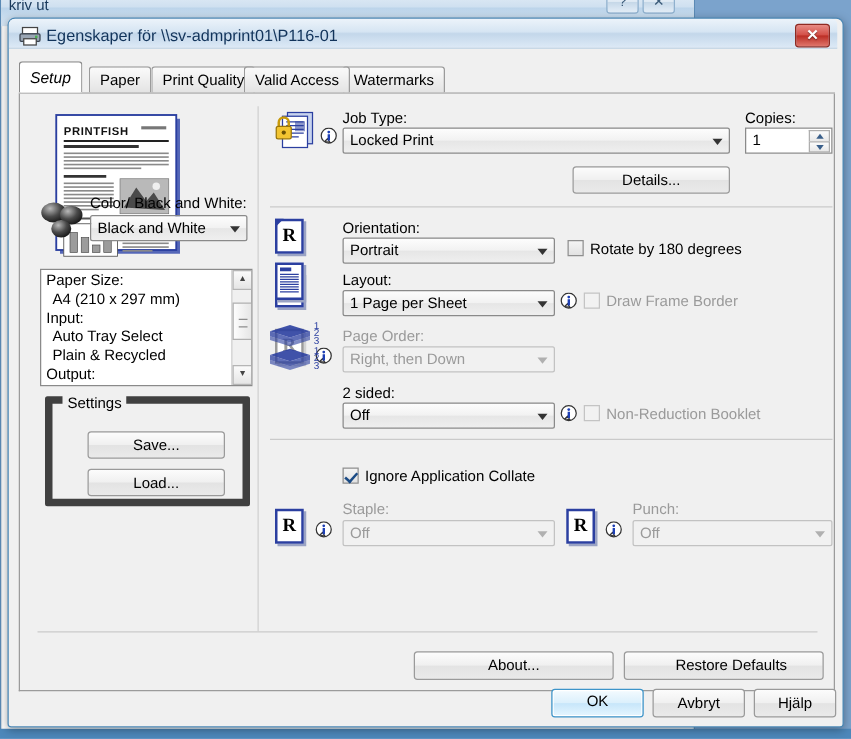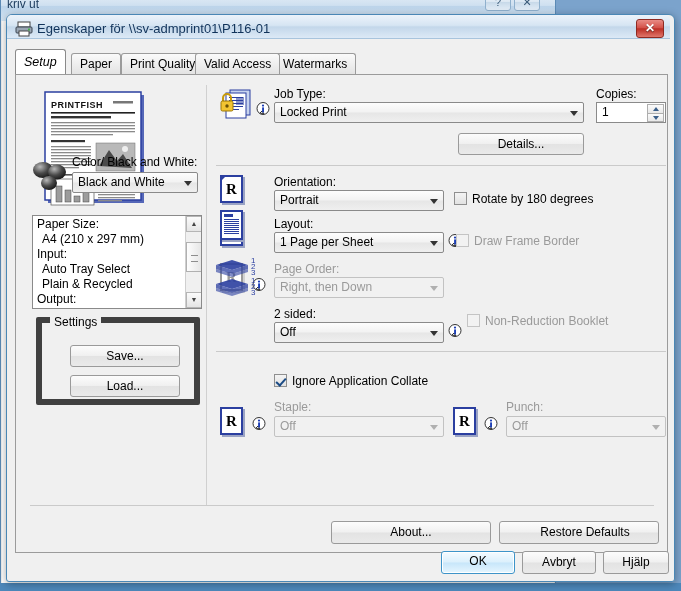--- a/index.html
+++ b/index.html
@@ -612,21 +612,21 @@
       <div class="combo" style="left:62px;top:157px;width:170px;height:21px;">
         <span>1 Page per Sheet</span>
         <span class="arrow"></span>
       </div>
       <svg class="info-i" style="left:236px;top:159px;" viewBox="0 0 15 15">
         <circle cx="7" cy="6.5" r="6" fill="#fff" stroke="#333" stroke-width="1"></circle>
         <path d="M4 11 L6 9 L8 12 Z" fill="#fff" stroke="#333" stroke-width="1"></path>
         <circle cx="7" cy="3.6" r="1.1" fill="#1d3fb5"></circle>
         <rect x="6.1" y="5.4" width="1.9" height="5" fill="#1d3fb5"></rect>
       </svg>
-      <div class="chk-row disabled" style="left:244px;top:159px;">
+      <div class="chk-row disabled" style="left:255px;top:159px;">
         <span class="chk"></span><span>Draw Frame Border</span>
       </div>
 
       <div class="ricon dim" style="left:8px;top:188px;">R</div>
       <span class="fld-label disabled" style="left:62px;top:187px;">Page Order:</span>
       <svg class="info-i" style="left:40px;top:203px;" viewBox="0 0 15 15">
         <circle cx="7" cy="6.5" r="6" fill="#fff" stroke="#333" stroke-width="1"></circle>
         <path d="M4 11 L6 9 L8 12 Z" fill="#fff" stroke="#333" stroke-width="1"></path>
         <circle cx="7" cy="3.6" r="1.1" fill="#1d3fb5"></circle>
         <rect x="6.1" y="5.4" width="1.9" height="5" fill="#1d3fb5"></rect>
@@ -651,21 +651,21 @@
       <div class="combo" style="left:62px;top:247px;width:170px;height:21px;">
         <span>Off</span>
         <span class="arrow"></span>
       </div>
       <svg class="info-i" style="left:236px;top:249px;" viewBox="0 0 15 15">
         <circle cx="7" cy="6.5" r="6" fill="#fff" stroke="#333" stroke-width="1"></circle>
         <path d="M4 11 L6 9 L8 12 Z" fill="#fff" stroke="#333" stroke-width="1"></path>
         <circle cx="7" cy="3.6" r="1.1" fill="#1d3fb5"></circle>
         <rect x="6.1" y="5.4" width="1.9" height="5" fill="#1d3fb5"></rect>
       </svg>
-      <div class="chk-row disabled" style="left:255px;top:239px;">
+      <div class="chk-row disabled" style="left:255px;top:249px;">
         <span class="chk"></span><span>Non-Reduction Booklet</span>
       </div>
 
       <div class="hr" style="left:4px;top:276px;width:450px;"></div>
 
       <svg id="icon-collate" viewBox="0 0 58 48">
         <g fill="#2b3fa0">
           <path d="M4 8 L20 3 L36 8 L20 13 Z" opacity="0.9"></path>
           <path d="M4 8 v4 L20 17 L36 12 V8 L20 13 Z" opacity="0.75"></path>
           <path d="M4 12 v3 L20 20 L36 15 v-3 L20 17 Z" opacity="0.6"></path>

